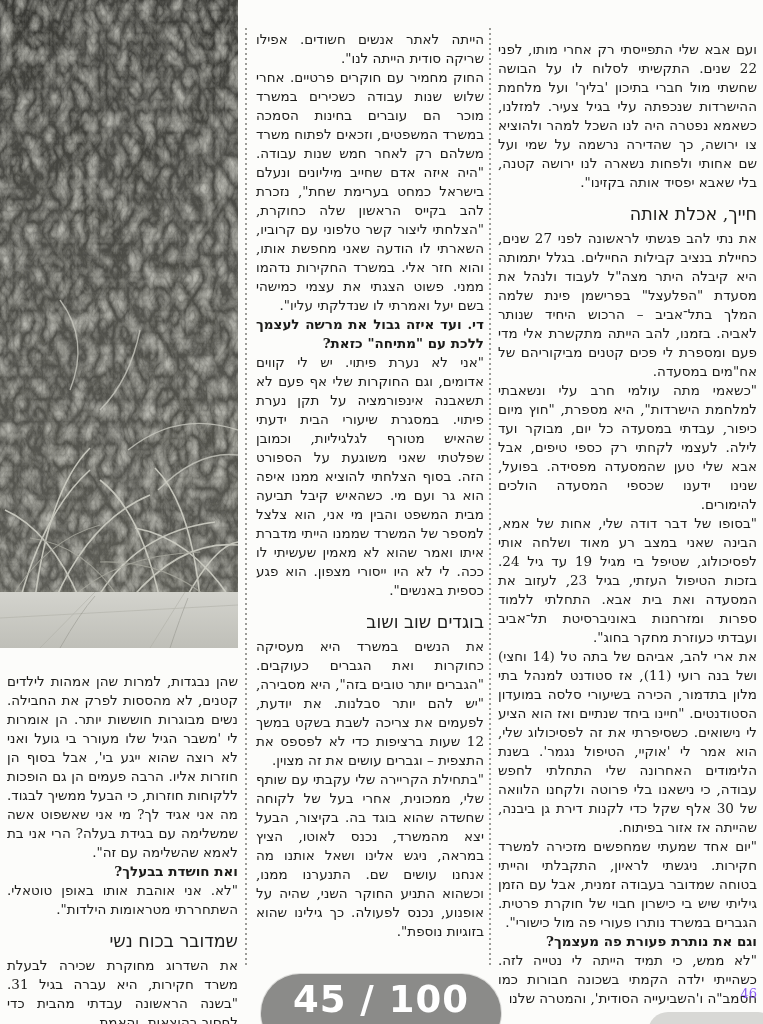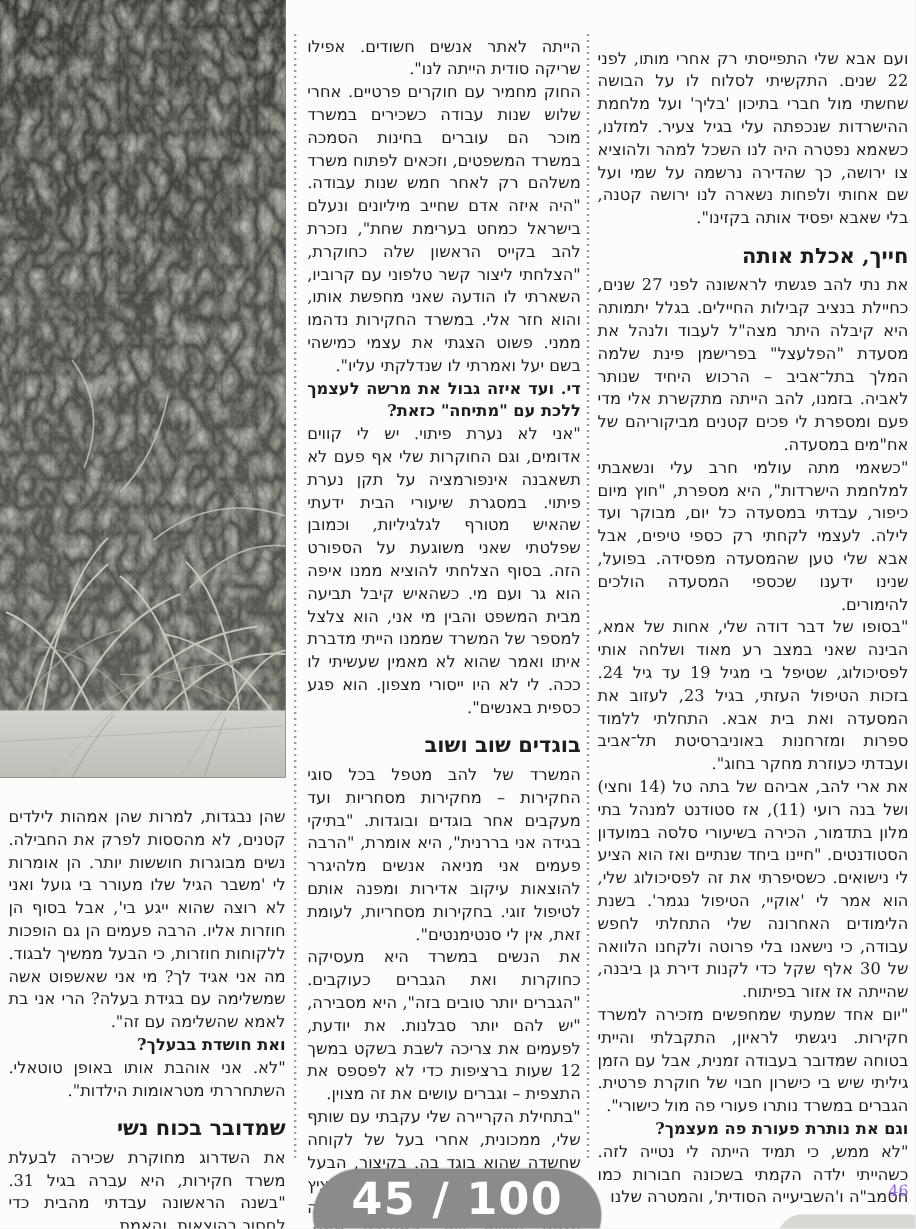--- a/index.html
+++ b/index.html
@@ -17,21 +17,21 @@
   }
   #divider-left{left:245px;}
   #divider-right{left:489px;}
   
   .col{position:absolute;direction:rtl;text-align:justify;font-size:13.5px;line-height:19px;}
   #col-right{left:498px;top:30px;width:259px;margin-top:10px;}
   #col-middle{left:256px;top:30px;width:228px;}
   #col-left{left:7px;top:653px;width:231px;margin-top:19px;}
   .p{margin:0;}
   .q{margin:0;font-weight:bold;}
-  .h{margin:11px 0 4px 0;font-weight:bold;font-size:17.5px;line-height:22px;text-align:right;}
+  .h{margin:11px 0 4px 0;font-weight:normal;font-size:17.5px;line-height:22px;text-align:right;}
   
   #folio{position:absolute;left:727px;top:986px;width:30px;text-align:right;font-size:13px;color:#8b5cf6;}
   
   #pill{
     position:absolute;left:261px;top:974px;width:240px;height:78px;
     background:#8b8b89;border-radius:39px;
     display:flex;justify-content:center;align-items:flex-start;
     box-shadow:0 0 0 1px rgba(130,130,128,.25);
   }
   #pill span{
@@ -135,21 +135,20 @@
     <p class="q">וגם את נותרת פעורת פה מעצמך?</p>
     <p class="p">"לא ממש, כי תמיד הייתה לי נטייה לזה. כשהייתי ילדה הקמתי בשכונה חבורות כמו חסמב"ה ו'השביעייה הסודית', והמטרה שלנו</p>
   </div>
 
   <div class="col" id="col-middle" dir="rtl">
     <p class="p">הייתה לאתר אנשים חשודים. אפילו שריקה סודית הייתה לנו".</p>
     <p class="p">החוק מחמיר עם חוקרים פרטיים. אחרי שלוש שנות עבודה כשכירים במשרד מוכר הם עוברים בחינות הסמכה במשרד המשפטים, וזכאים לפתוח משרד משלהם רק לאחר חמש שנות עבודה. "היה איזה אדם שחייב מיליונים ונעלם בישראל כמחט בערימת שחת", נזכרת להב בקייס הראשון שלה כחוקרת, "הצלחתי ליצור קשר טלפוני עם קרוביו, השארתי לו הודעה שאני מחפשת אותו, והוא חזר אלי. במשרד החקירות נדהמו ממני. פשוט הצגתי את עצמי כמישהי בשם יעל ואמרתי לו שנדלקתי עליו".</p>
     <p class="q">די. ועד איזה גבול את מרשה לעצמך ללכת עם "מתיחה" כזאת?</p>
     <p class="p">"אני לא נערת פיתוי. יש לי קווים אדומים, וגם החוקרות שלי אף פעם לא תשאבנה אינפורמציה על תקן נערת פיתוי. במסגרת שיעורי הבית ידעתי שהאיש מטורף לגלגיליות, וכמובן שפלטתי שאני משוגעת על הספורט הזה. בסוף הצלחתי להוציא ממנו איפה הוא גר ועם מי. כשהאיש קיבל תביעה מבית המשפט והבין מי אני, הוא צלצל למספר של המשרד שממנו הייתי מדברת איתו ואמר שהוא לא מאמין שעשיתי לו ככה. לי לא היו ייסורי מצפון. הוא פגע כספית באנשים".</p>
     <h2 class="h">בוגדים שוב ושוב</h2>
-    <p class="p">המשרד של להב מטפל בכל סוגי החקירות – מחקירות מסחריות ועד מעקבים אחר בוגדים ובוגדות. "בתיקי בגידה אני בררנית", היא אומרת, "הרבה פעמים אני מניאה אנשים מלהיגרר להוצאות עיקוב אדירות ומפנה אותם לטיפול זוגי. בחקירות מסחריות, לעומת זאת, אין לי סנטימנטים".</p>
     <p class="p">את הנשים במשרד היא מעסיקה כחוקרות ואת הגברים כעוקבים. "הגברים יותר טובים בזה", היא מסבירה, "יש להם יותר סבלנות. את יודעת, לפעמים את צריכה לשבת בשקט במשך 12 שעות ברציפות כדי לא לפספס את התצפית – וגברים עושים את זה מצוין.</p>
     <p class="p">"בתחילת הקריירה שלי עקבתי עם שותף שלי, ממכונית, אחרי בעל של לקוחה שחשדה שהוא בוגד בה. בקיצור, הבעל יצא מהמשרד, נכנס לאוטו, הציץ במראה, ניגש אלינו ושאל אותנו מה אנחנו עושים שם. התנערנו ממנו, וכשהוא התניע החוקר השני, שהיה על אופנוע, נכנס לפעולה. כך גילינו שהוא בזוגיות נוספת".</p>
 
   </div>
 
   <div class="col" id="col-left" dir="rtl">
     <p class="p">שהן נבגדות, למרות שהן אמהות לילדים קטנים, לא מהססות לפרק את החבילה. נשים מבוגרות חוששות יותר. הן אומרות לי 'משבר הגיל שלו מעורר בי גועל ואני לא רוצה שהוא ייגע בי', אבל בסוף הן חוזרות אליו. הרבה פעמים הן גם הופכות ללקוחות חוזרות, כי הבעל ממשיך לבגוד. מה אני אגיד לך? מי אני שאשפוט אשה שמשלימה עם בגידת בעלה? הרי אני בת לאמא שהשלימה עם זה".</p>
     <p class="q">ואת חושדת בבעלך?</p>
     <p class="p">"לא. אני אוהבת אותו באופן טוטאלי. השתחררתי מטראומות הילדות".</p>
     <h2 class="h">שמדובר בכוח נשי</h2>

